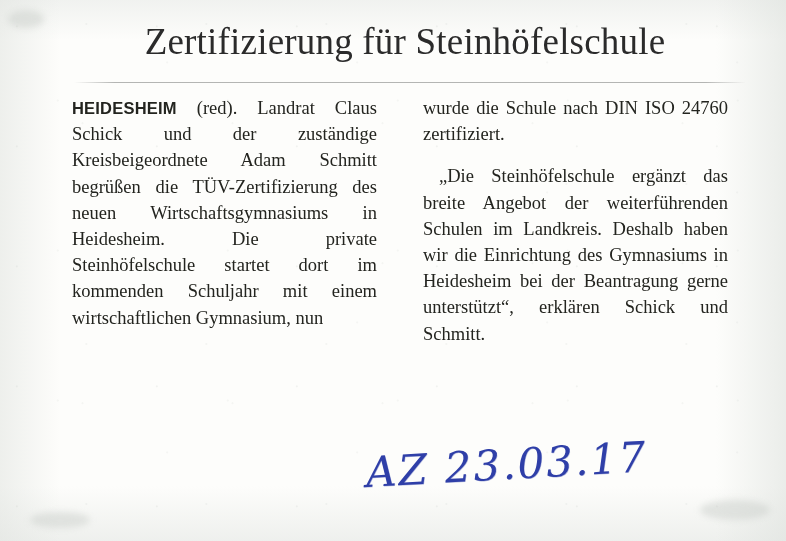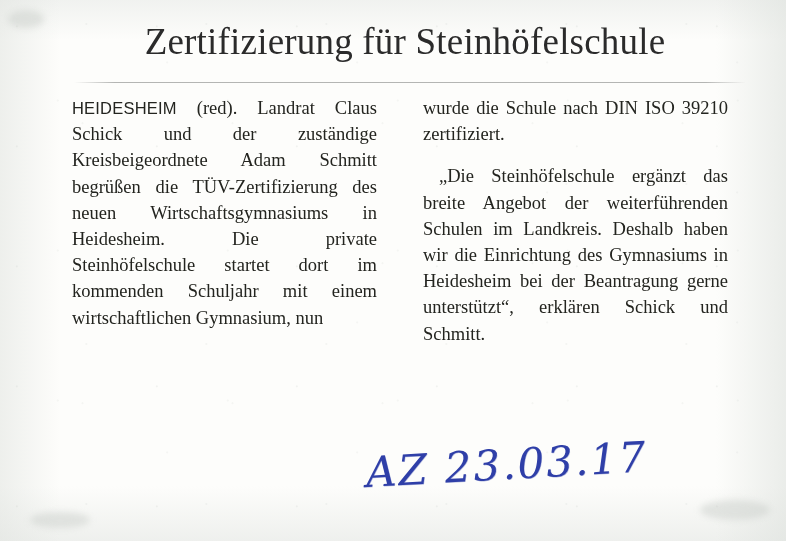--- a/index.html
+++ b/index.html
@@ -100,21 +100,21 @@
     margin: 0;
     text-align: justify;
     text-justify: inter-word;
   }
   .para + .para { margin-top: 16px; }
 
   .para-indent { text-indent: 16px; }
 
   .dateline {
     font-family: "Liberation Sans", sans-serif;
-    font-weight: normal;
+    font-weight: bold;
     font-size: 16.5px;
     letter-spacing: 0.2px;
   }
 
   
   #handwriting {
     position: absolute;
     left: 366px;
     top: 448px;
     font-family: "DejaVu Serif", serif;
@@ -153,21 +153,21 @@
 
   <div id="headline-rule"></div>
 
   <div id="columns">
 
     <div class="column" id="column-left">
       <p class="para"><span class="dateline">HEIDESHEIM</span> <span>(red). Landrat Claus Schick und der zuständige Kreisbeigeordnete Adam Schmitt begrüßen die TÜV-Zertifizierung des neuen Wirtschaftsgymnasiums in Heidesheim. Die private Steinhöfelschule startet dort im kommenden Schuljahr mit einem wirtschaftlichen Gymnasium, nun</span></p>
     </div>
 
     <div class="column" id="column-right">
-      <p class="para">wurde die Schule nach DIN ISO 39210 zertifiziert.</p>
+      <p class="para">wurde die Schule nach DIN ISO 24760 zertifiziert.</p>
       <p class="para para-indent">„Die Steinhöfelschule ergänzt das breite Angebot der weiterführenden Schulen im Landkreis. Deshalb haben wir die Einrichtung des Gymnasiums in Heidesheim bei der Beantragung gerne unterstützt“, erklären Schick und Schmitt.</p>
     </div>
 
   </div>
 
 </div>
 
 <div id="handwriting">AZ 23.03.17</div>
 
 </body></html>

